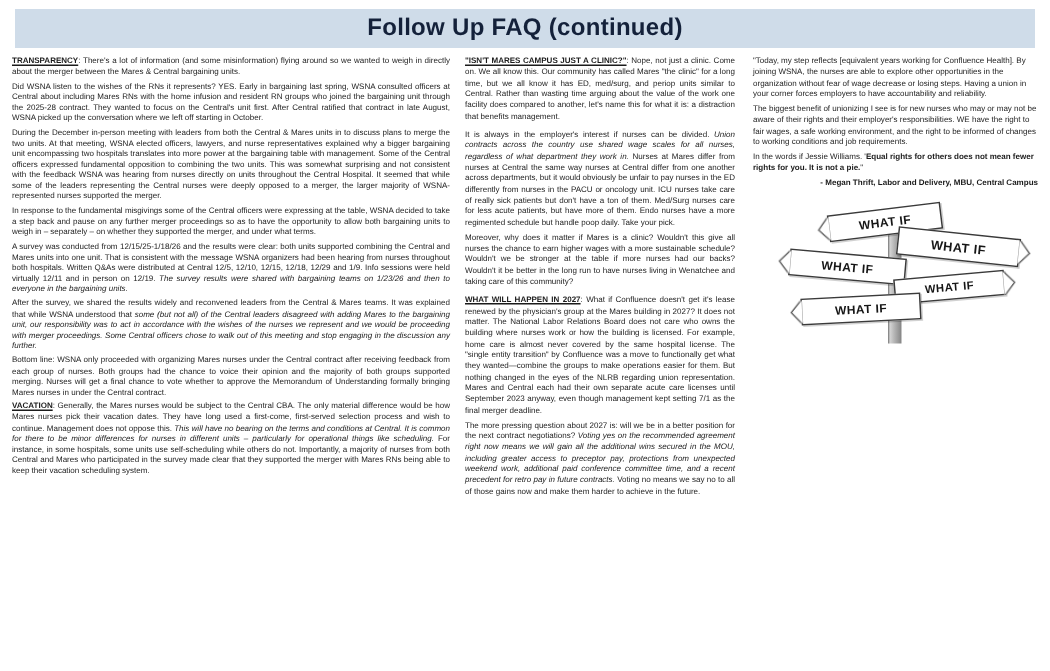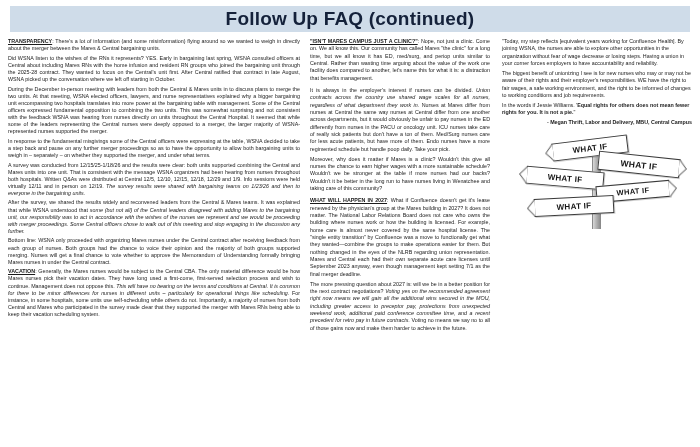--- a/index.html
+++ b/index.html
@@ -12,21 +12,21 @@
   .page{position:relative;width:700px;height:447px;box-sizing:border-box;padding:6px 8px 0 8px;}
 
   .header-bar{
     background:#cfdce9;
     border:0;
     height:26px;
     display:flex;align-items:center;justify-content:center;
     margin:0 2px 6px 2px;
   }
   .header-title{
-    font-size:19px;font-weight:bold;color:#14213a;letter-spacing:.2px;
+    font-size:16px;font-weight:bold;color:#14213a;letter-spacing:.2px;
   }
 
   .columns{display:flex;gap:10px;align-items:flex-start;}
   .col{box-sizing:border-box;}
   .col1{width:292px;}
   .col2{width:180px;}
   .col3{width:192px;}
 
   p{margin:0 0 2.5px 0;}
   .body-text{

